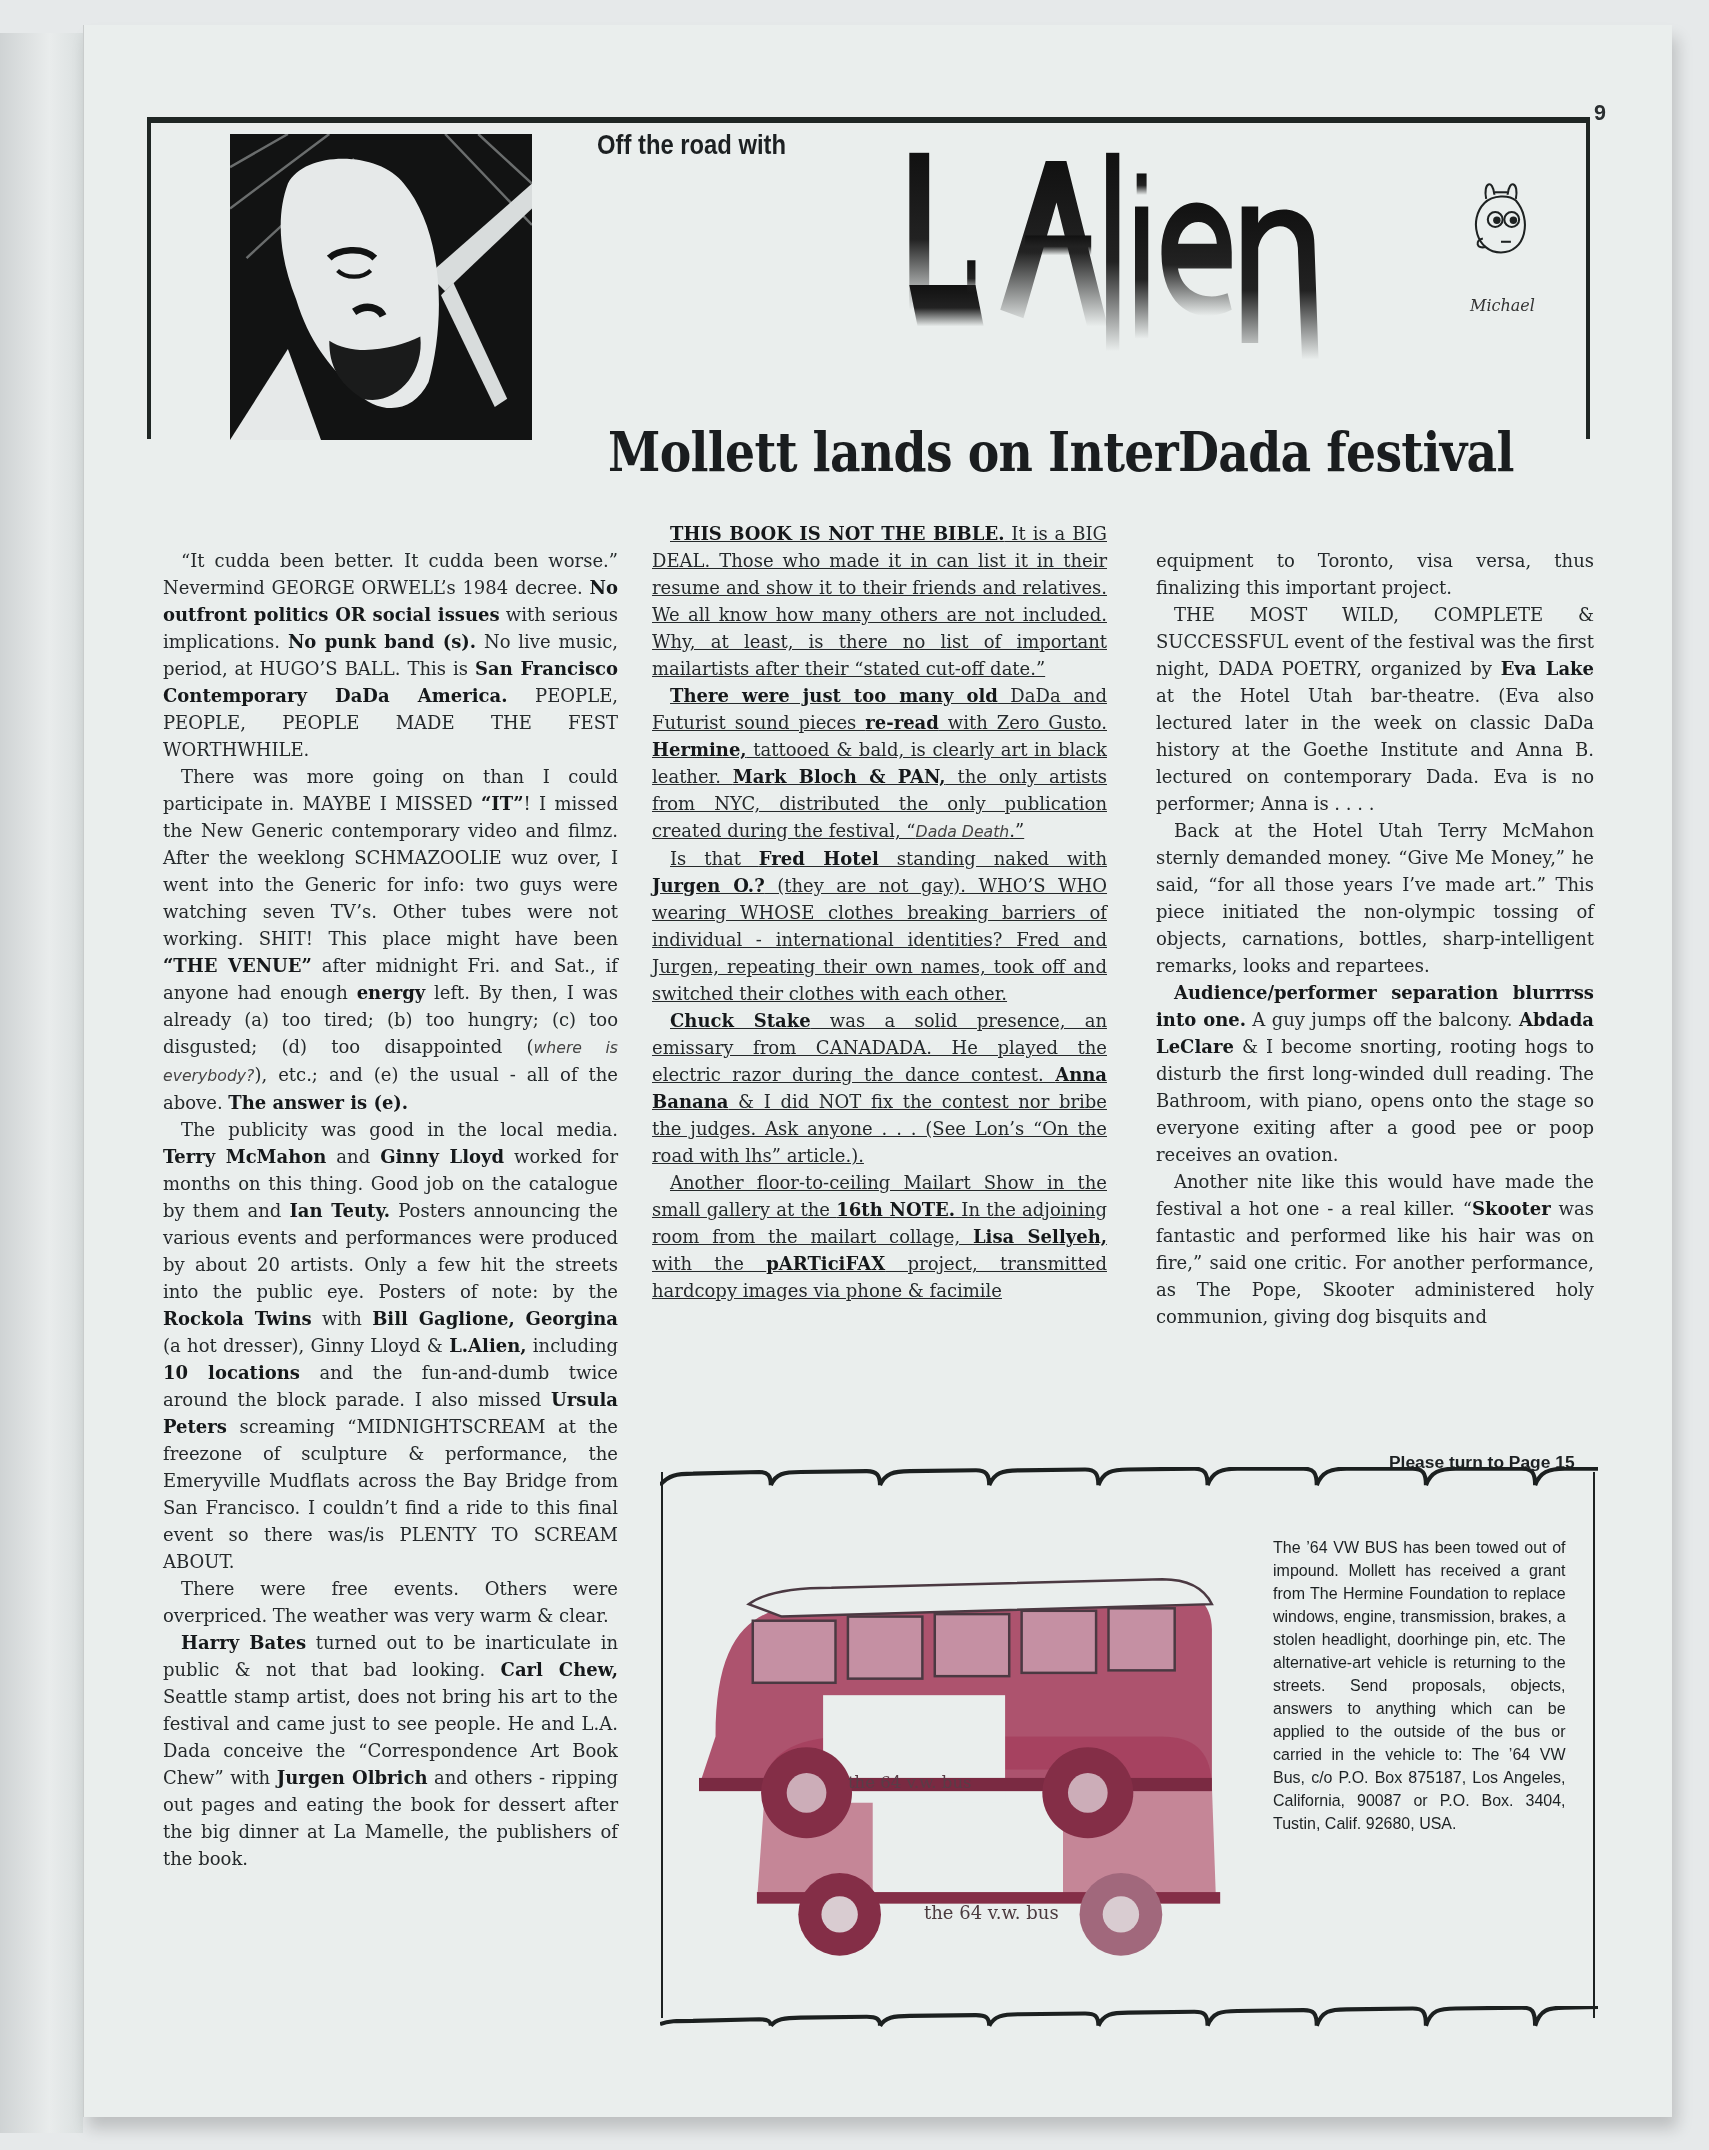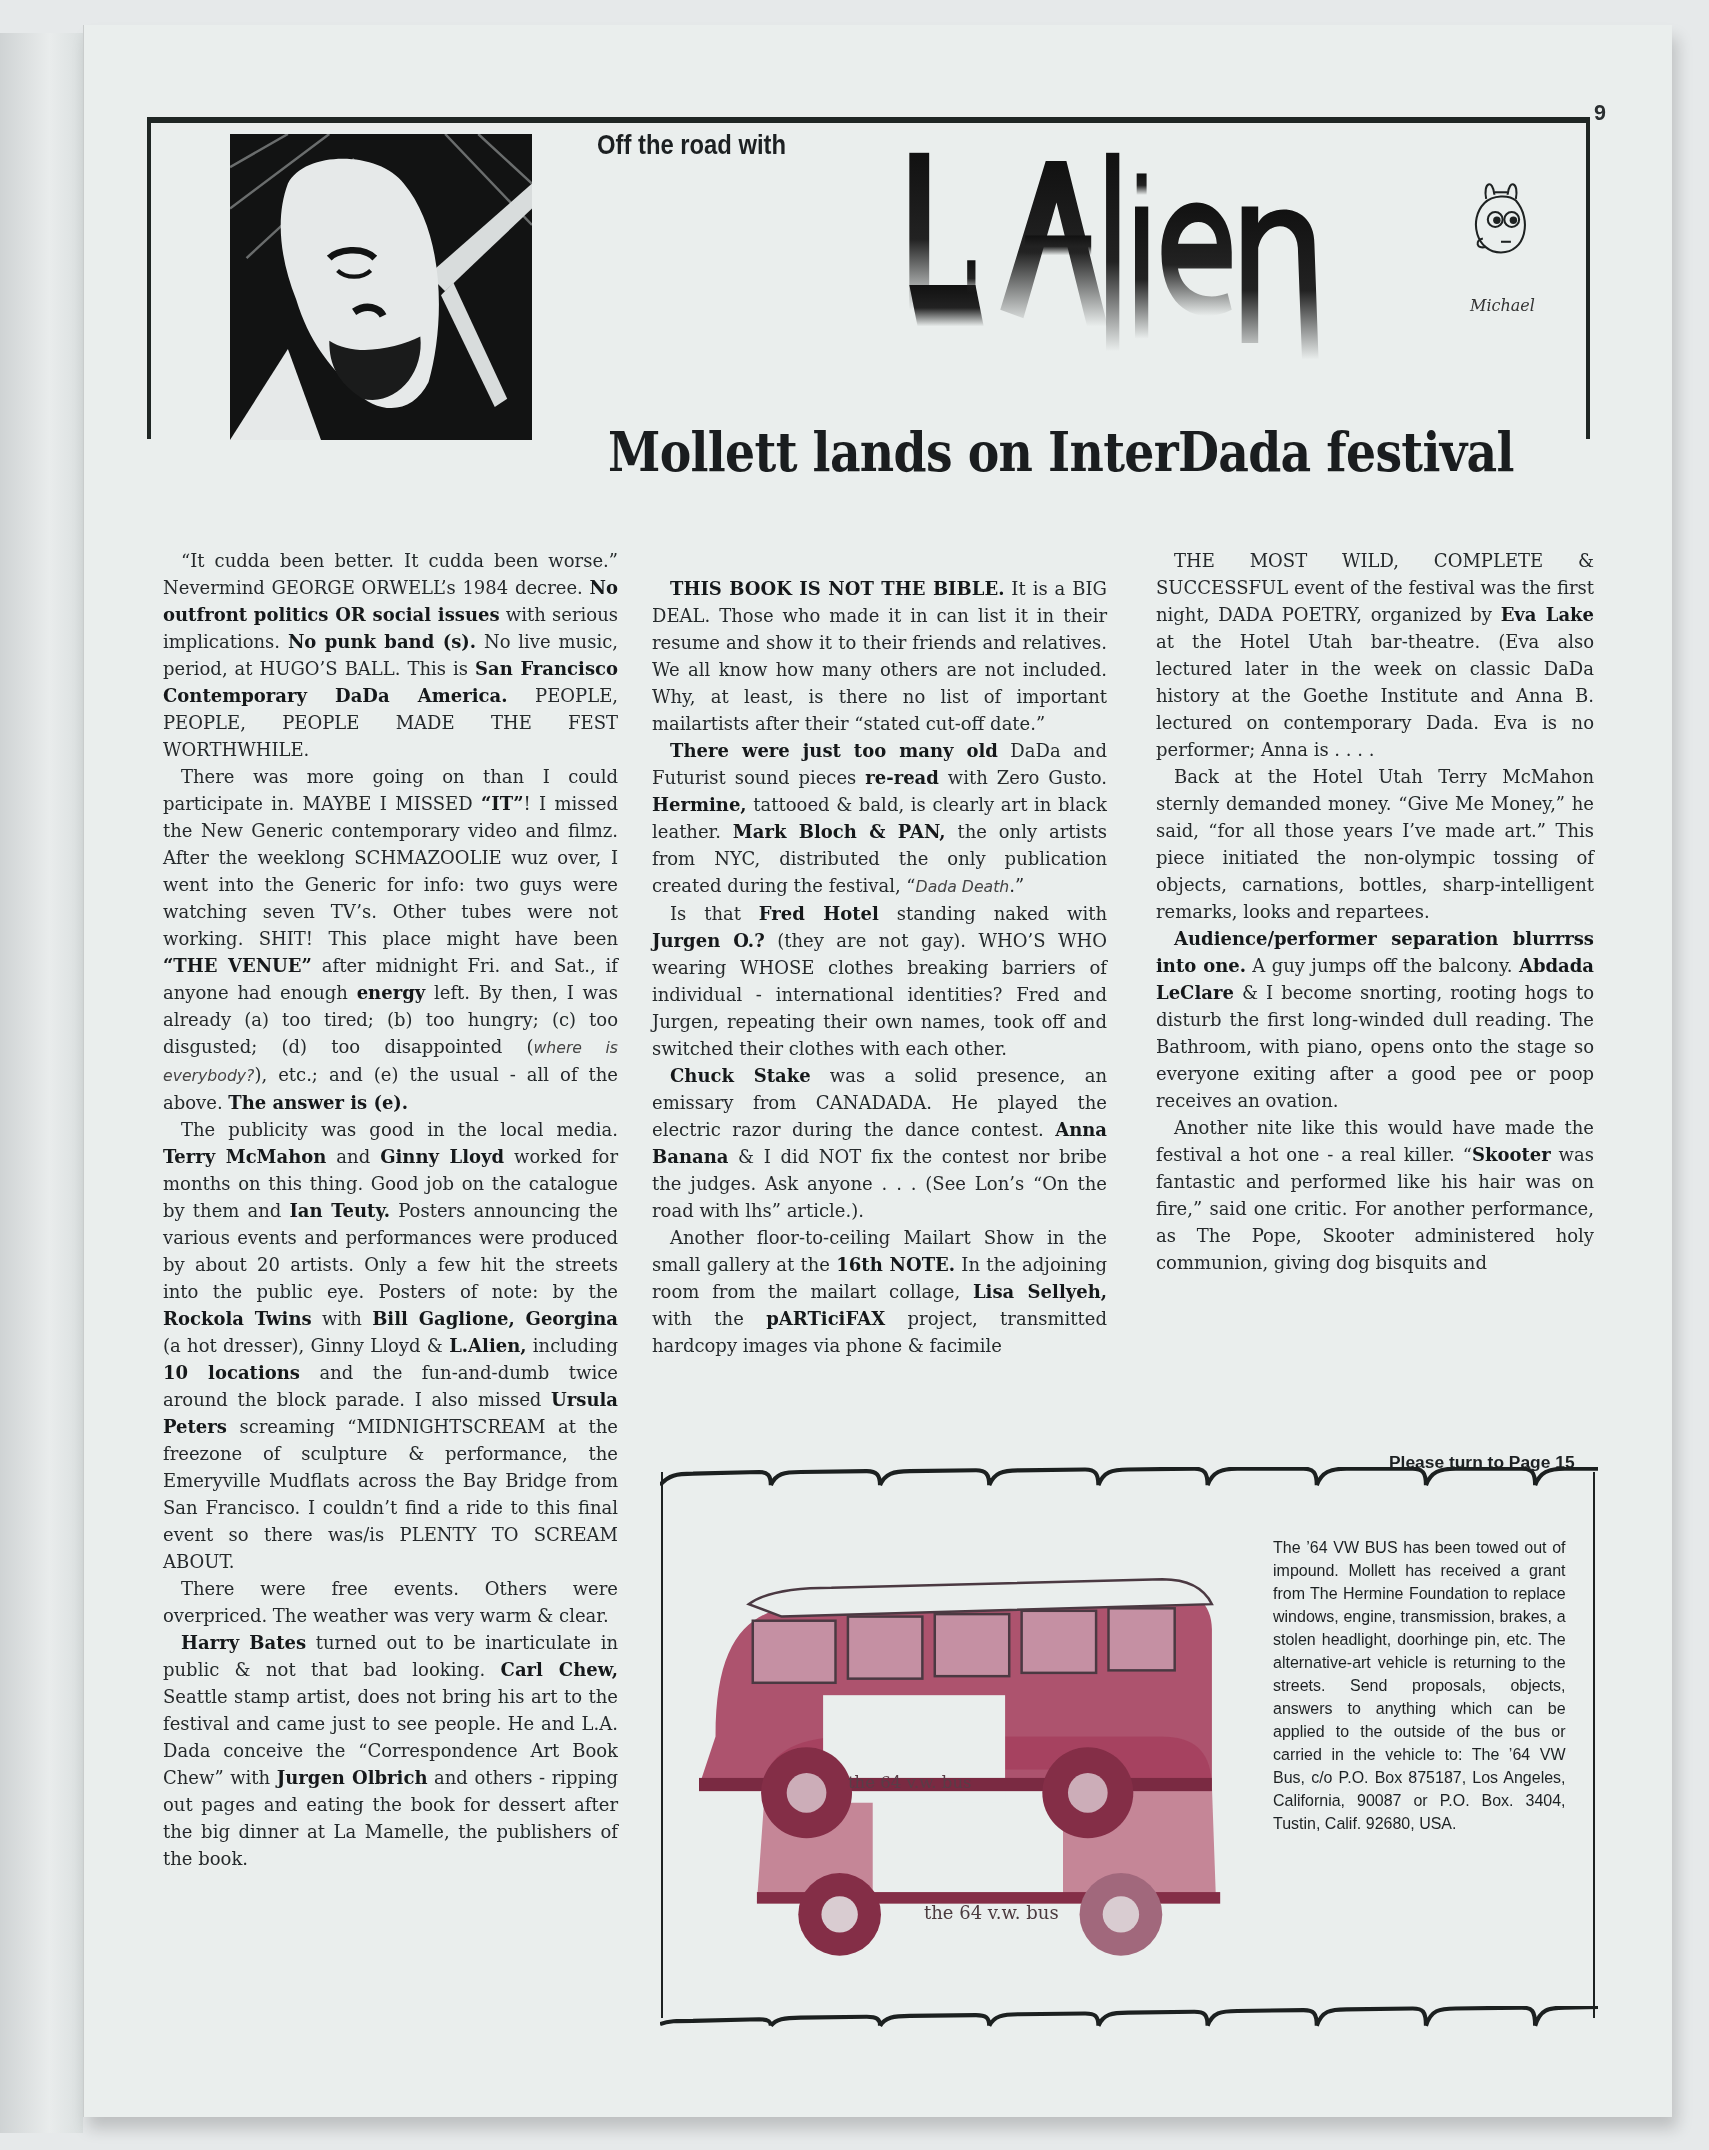--- a/index.html
+++ b/index.html
@@ -13,21 +13,21 @@
   .kicker{position:absolute;left:597px;top:129px;font-family:"Liberation Sans",sans-serif;font-weight:bold;font-size:28px;transform:scaleX(0.85);transform-origin:left;color:#1c2022;}
   .logo{position:absolute;left:901px;top:128px;width:430px;height:248px;}
   .alien-doodle{position:absolute;left:1468px;top:174px;width:66px;height:91px;}
   .signature{position:absolute;left:1470px;top:296px;font-family:"DejaVu Serif",serif;font-style:italic;font-size:16px;color:#333;}
   .headline{position:absolute;left:608px;top:382px;font-family:"DejaVu Serif",serif;font-weight:bold;font-size:55px;letter-spacing:-0.8px;transform:scaleX(0.86);transform-origin:left;color:#1a1d1f;white-space:nowrap;}
   .col{position:absolute;font-family:"DejaVu Serif",serif;font-size:18px;line-height:27px;text-align:justify;color:#25292b;margin-top:48px;}
   .col p{margin:0;text-indent:18px;}
   .col b{font-weight:bold;color:#15181a;}
   .col i{font-style:italic;font-family:"DejaVu Sans",sans-serif;font-size:15.7px;color:#444;}
   .col1{left:163px;top:499px;width:455px;}
-  .col2{left:652px;top:527px;width:455px;}
+  .col2{left:652px;top:472px;width:455px;text-decoration:underline;}
   .col3{left:1156px;top:499px;width:438px;}
   .turn{position:absolute;left:1389px;top:1452px;font-family:"Liberation Sans",sans-serif;font-weight:bold;font-size:17.4px;color:#1d2123;}
   .bus-box{position:absolute;left:661px;top:1472px;width:934px;height:546px;border-left:2.5px solid #1e2222;border-right:2.5px solid #1e2222;box-sizing:border-box;}
   .zig{position:absolute;left:660px;width:938px;height:21.5px;}
   .zig-top{top:1467px;}
   .zig-bot{top:2006px;}
   .bus-art{position:absolute;left:699px;top:1571px;width:546px;height:389px;}
   .bus-text{position:absolute;left:1273px;top:1536px;width:318px;font-family:"Liberation Sans",sans-serif;font-size:17.4px;line-height:23px;text-align:justify;color:#1c2022;transform:scaleX(0.92);transform-origin:left;}
   .bus-caption{position:absolute;left:924px;top:1902px;font-family:"DejaVu Serif",serif;font-size:18px;color:#4a3a3e;}
 </style>
@@ -109,20 +109,21 @@
 
 <div class="col col2">
   <p><b>THIS BOOK IS NOT THE BIBLE.</b> It is a BIG DEAL. Those who made it in can list it in their resume and show it to their friends and relatives. We all know how many others are not included. Why, at least, is there no list of important mailartists after their “stated cut-off date.”</p>
   <p><b>There were just too many old</b> DaDa and Futurist sound pieces <b>re-read</b> with Zero Gusto. <b>Hermine,</b> tattooed &amp; bald, is clearly art in black leather. <b>Mark Bloch &amp; PAN,</b> the only artists from NYC, distributed the only publication created during the festival, “<i>Dada Death</i>.”</p>
   <p>Is that <b>Fred Hotel</b> standing naked with <b>Jurgen O.?</b> (they are not gay). WHO’S WHO wearing WHOSE clothes breaking barriers of individual - international identities? Fred and Jurgen, repeating their own names, took off and switched their clothes with each other.</p>
   <p><b>Chuck Stake</b> was a solid presence, an emissary from CANADADA. He played the electric razor during the dance contest. <b>Anna Banana</b> &amp; I did NOT fix the contest nor bribe the judges. Ask anyone . . . (See Lon’s “On the road with lhs” article.).</p>
   <p>Another floor-to-ceiling Mailart Show in the small gallery at the <b>16th NOTE.</b> In the adjoining room from the mailart collage, <b>Lisa Sellyeh,</b> with the <b>pARTiciFAX</b> project, transmitted hardcopy images via phone &amp; facimile</p>
 </div>
 
 <div class="col col3">
+  <p style="text-indent:0">equipment to Toronto, visa versa, thus finalizing this important project.</p>
   <p>THE MOST WILD, COMPLETE &amp; SUCCESSFUL event of the festival was the first night, DADA POETRY, organized by <b>Eva Lake</b> at the Hotel Utah bar-theatre. (Eva also lectured later in the week on classic DaDa history at the Goethe Institute and Anna B. lectured on contemporary Dada. Eva is no performer; Anna is . . . .</p>
   <p>Back at the Hotel Utah Terry McMahon sternly demanded money. “Give Me Money,” he said, “for all those years I’ve made art.” This piece initiated the non-olympic tossing of objects, carnations, bottles, sharp-intelligent remarks, looks and repartees.</p>
   <p><b>Audience/performer separation blurrrss into one.</b> A guy jumps off the balcony. <b>Abdada LeClare</b> &amp; I become snorting, rooting hogs to disturb the first long-winded dull reading. The Bathroom, with piano, opens onto the stage so everyone exiting after a good pee or poop receives an ovation.</p>
   <p>Another nite like this would have made the festival a hot one - a real killer. “<b>Skooter</b> was fantastic and performed like his hair was on fire,” said one critic. For another performance, as The Pope, Skooter administered holy communion, giving dog bisquits and</p>
 </div>
 
 <div class="turn">Please turn to Page 15</div>
 
 <div class="bus-box"></div>
 

